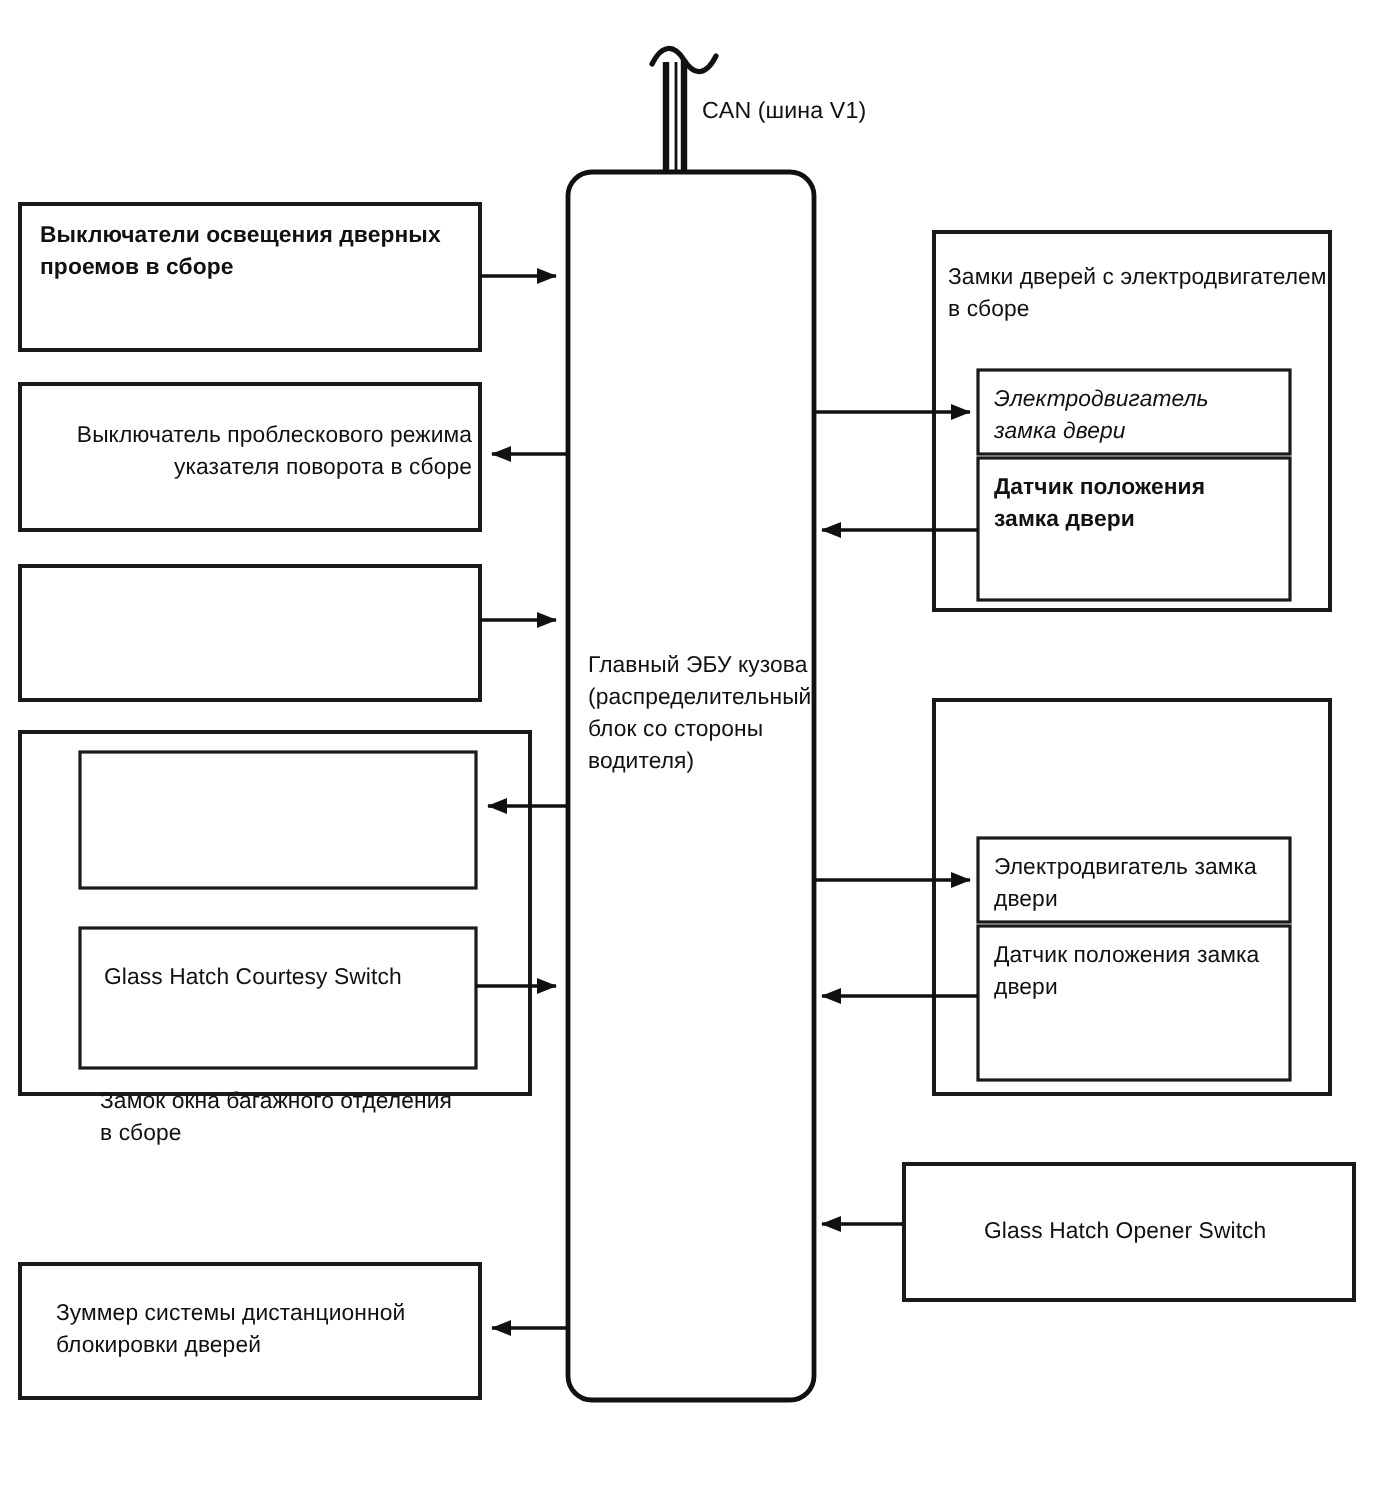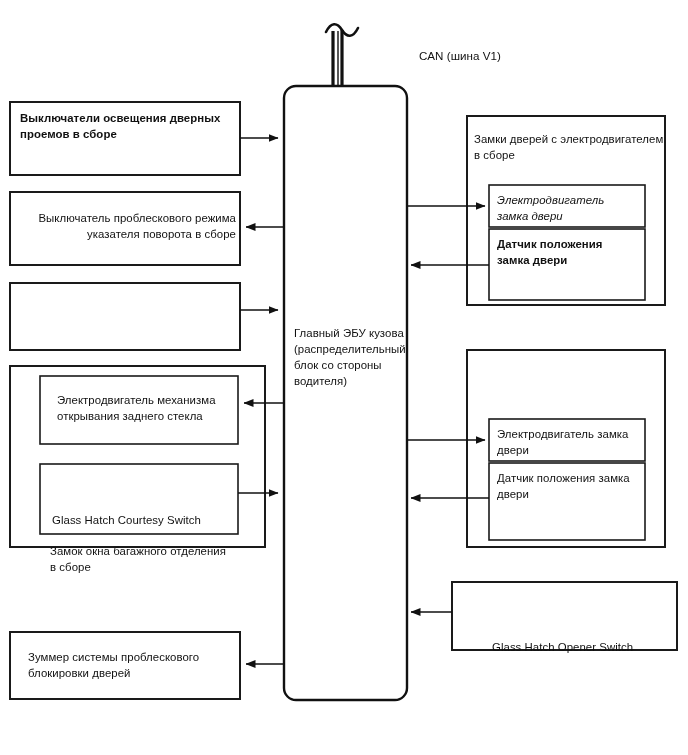--- a/index.html
+++ b/index.html
@@ -69,21 +69,20 @@
     position: absolute;
     font-family: "Liberation Sans", sans-serif;
     font-size: 11.4px;
     line-height: 16px;
     color: #111111;
     white-space: pre-line;
     letter-spacing: 0.05px;
   }
   .lbl-en {
     font-size: 11.4px;
-    margin-top: 31px;
   }
   .lbl-can {
     font-size: 11.6px;
   }
 </style>
 </head>
 <body>
 
 <div id="page">
 
@@ -133,36 +132,34 @@
     <polyline class="conn" points="238,493 278,493" marker-end="url(#arrowR)"></polyline>
     <line class="conn" x1="284" y1="664" x2="246" y2="664" marker-end="url(#arrowL)"></line>
 
     <line class="conn" x1="407" y1="206" x2="485" y2="206" marker-end="url(#arrowR)"></line>
     <polyline class="conn" points="489,265 411,265" marker-end="url(#arrowL)"></polyline>
     <line class="conn" x1="407" y1="440" x2="485" y2="440" marker-end="url(#arrowR)"></line>
     <polyline class="conn" points="489,498 411,498" marker-end="url(#arrowL)"></polyline>
     <polyline class="conn" points="452,612 411,612" marker-end="url(#arrowL)"></polyline>
   </svg>
 
-  <div class="lbl lbl-can" style="left:351px; top:48px; width:150px;text-align:right;">CAN (шина V1)</div>
+  <div class="lbl lbl-can" style="left:351px; top:48px; width:150px;">CAN (шина V1)</div>
 
   <div class="lbl" style="left:294px; top:325px; width:116px;">Главный ЭБУ кузова
 (распределительный
 блок со стороны
 водителя)</div>
 
   <div class="lbl" style="left:20px; top:110px; width:216px;font-weight:bold;">Выключатели освещения дверных
 проемов в сборе</div>
   <div class="lbl" style="left:20px; top:210px; width:216px;text-align:right;">Выключатель проблескового режима
 указателя поворота в сборе</div>
-  <div class="lbl" style="left:28px; top:649px; width:210px;">Зуммер системы проблескового
+  <div class="lbl" style="left:28px; top:649px; width:210px;">Зуммер системы дистанционной
 блокировки дверей</div>
 
-  <div class="lbl" style="left:57px; top:392px; width:180px;">Электродвигатель механизма
-открывания заднего стекла</div>
   <div class="lbl lbl-en" style="left:52px; top:481px; width:182px;">Glass Hatch Courtesy Switch</div>
   <div class="lbl" style="left:50px; top:543px; width:230px;">Замок окна багажного отделения
 в сборе</div>
 
   <div class="lbl" style="left:474px; top:131px; width:190px;">Замки дверей с электродвигателем
 в сборе</div>
   <div class="lbl" style="left:497px; top:192px; width:144px;font-style:italic;">Электродвигатель
 замка двери</div>
   <div class="lbl" style="left:497px; top:236px; width:144px;font-weight:bold;">Датчик положения
 замка двери</div>

